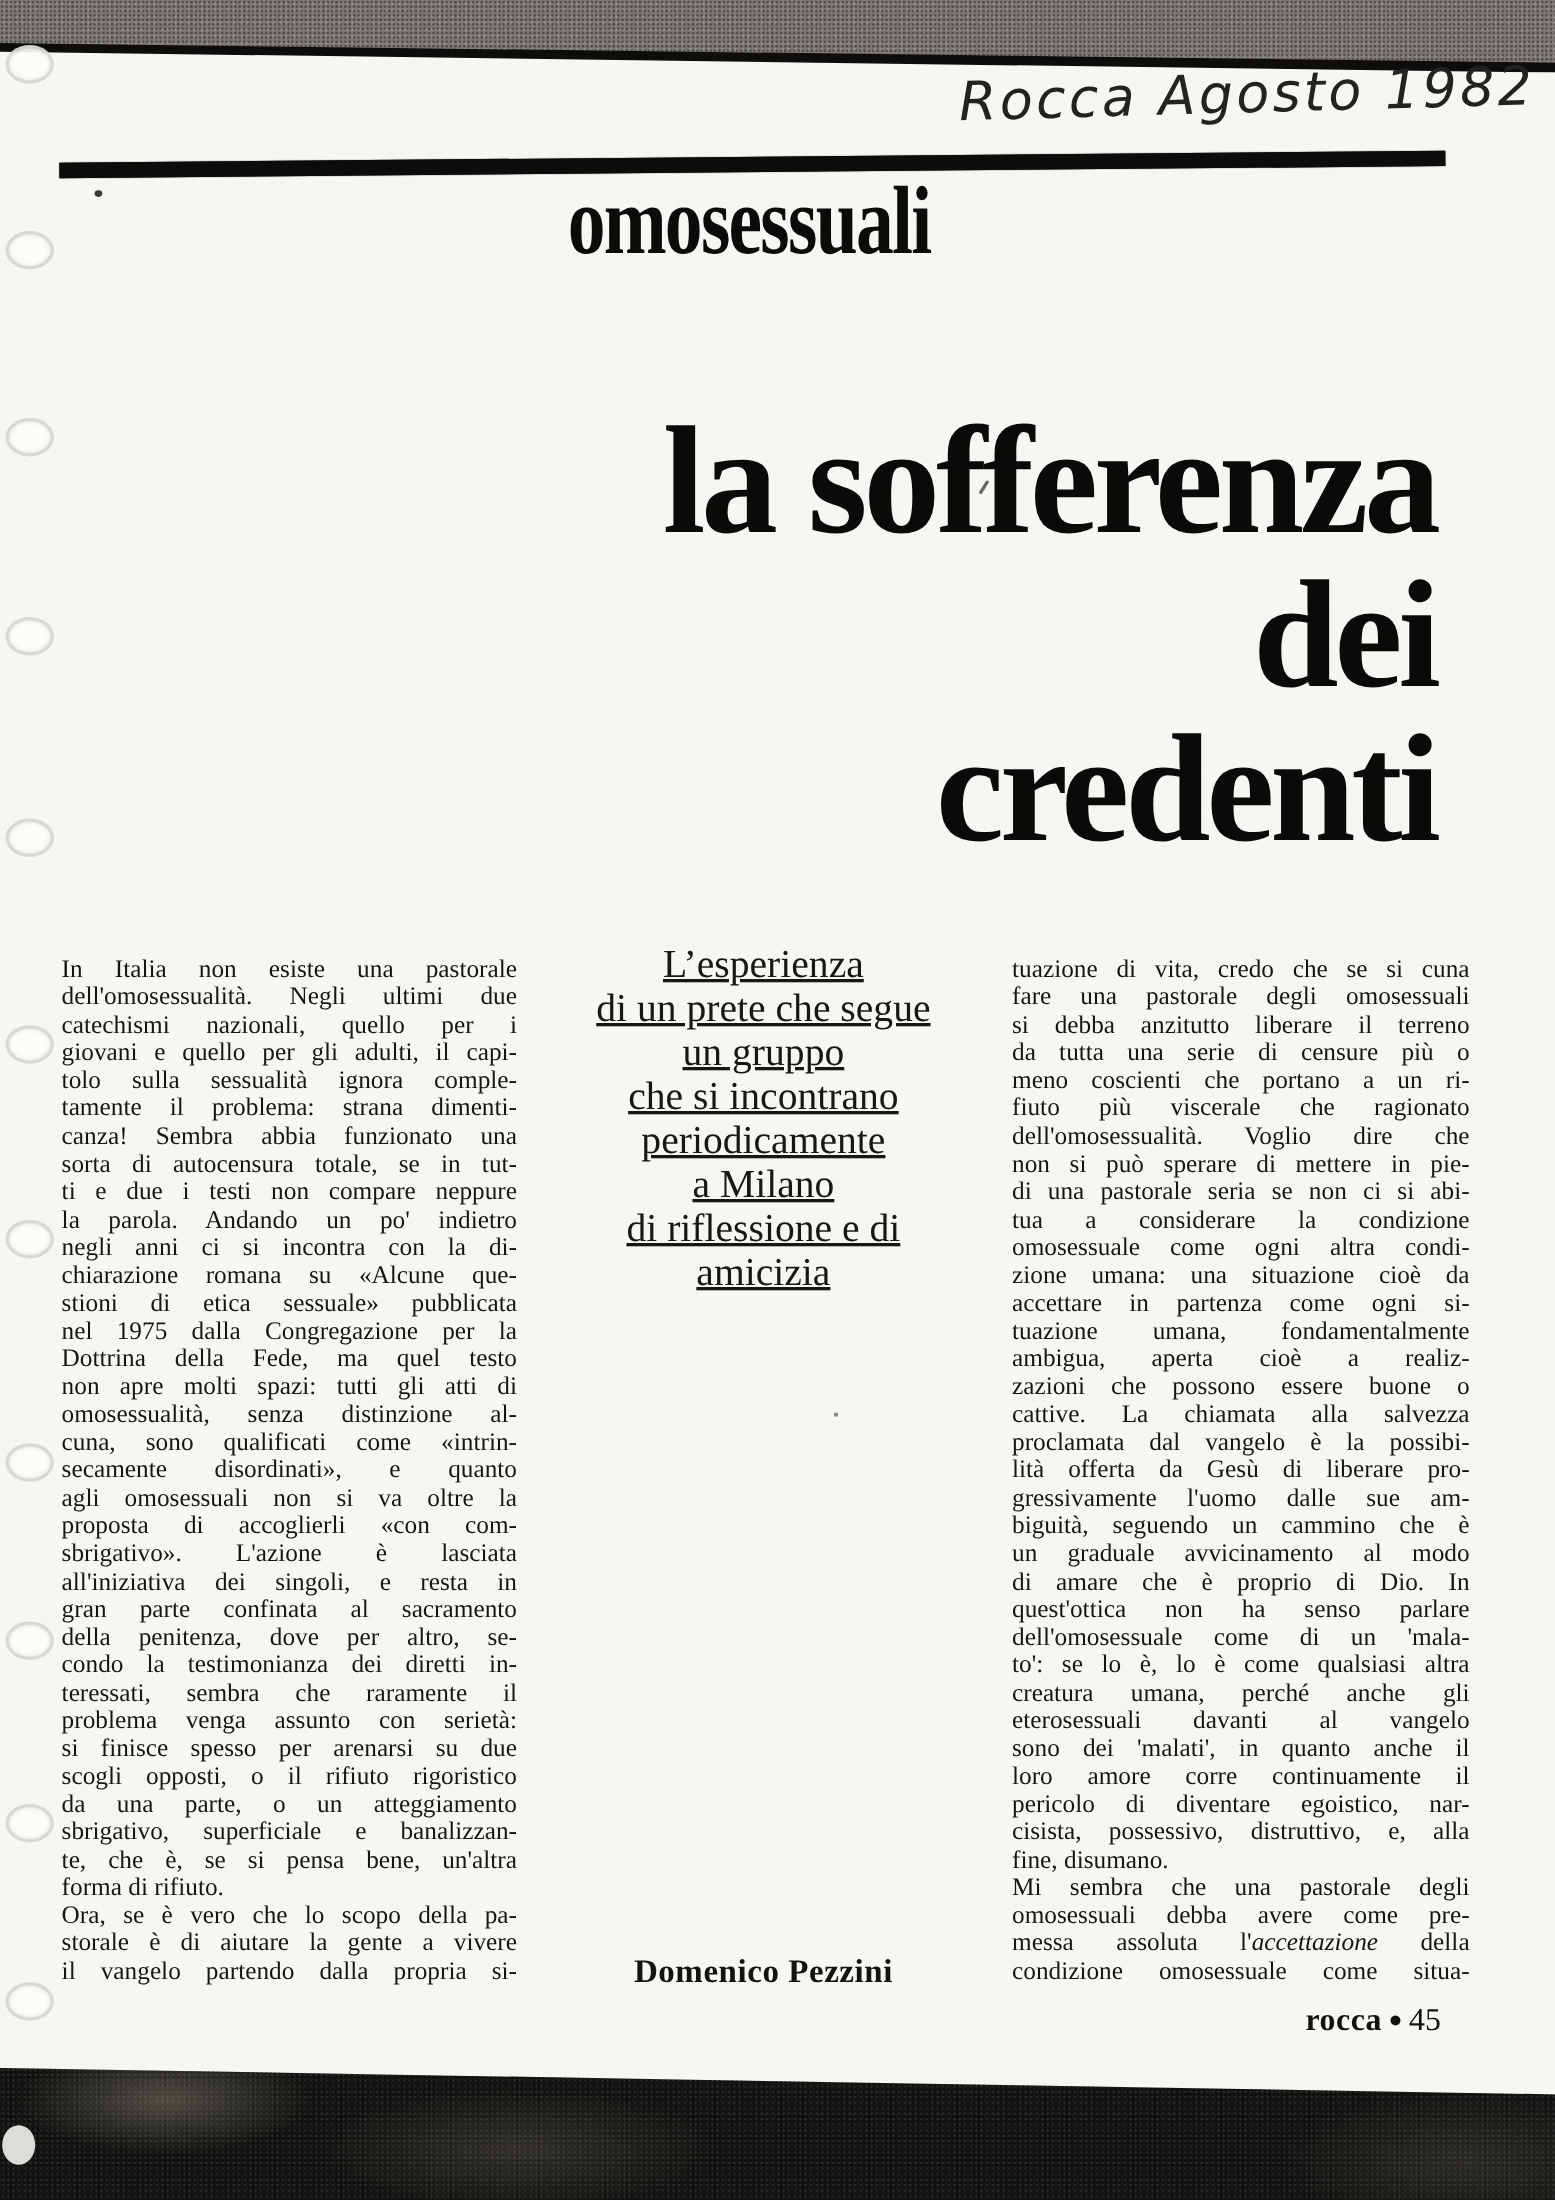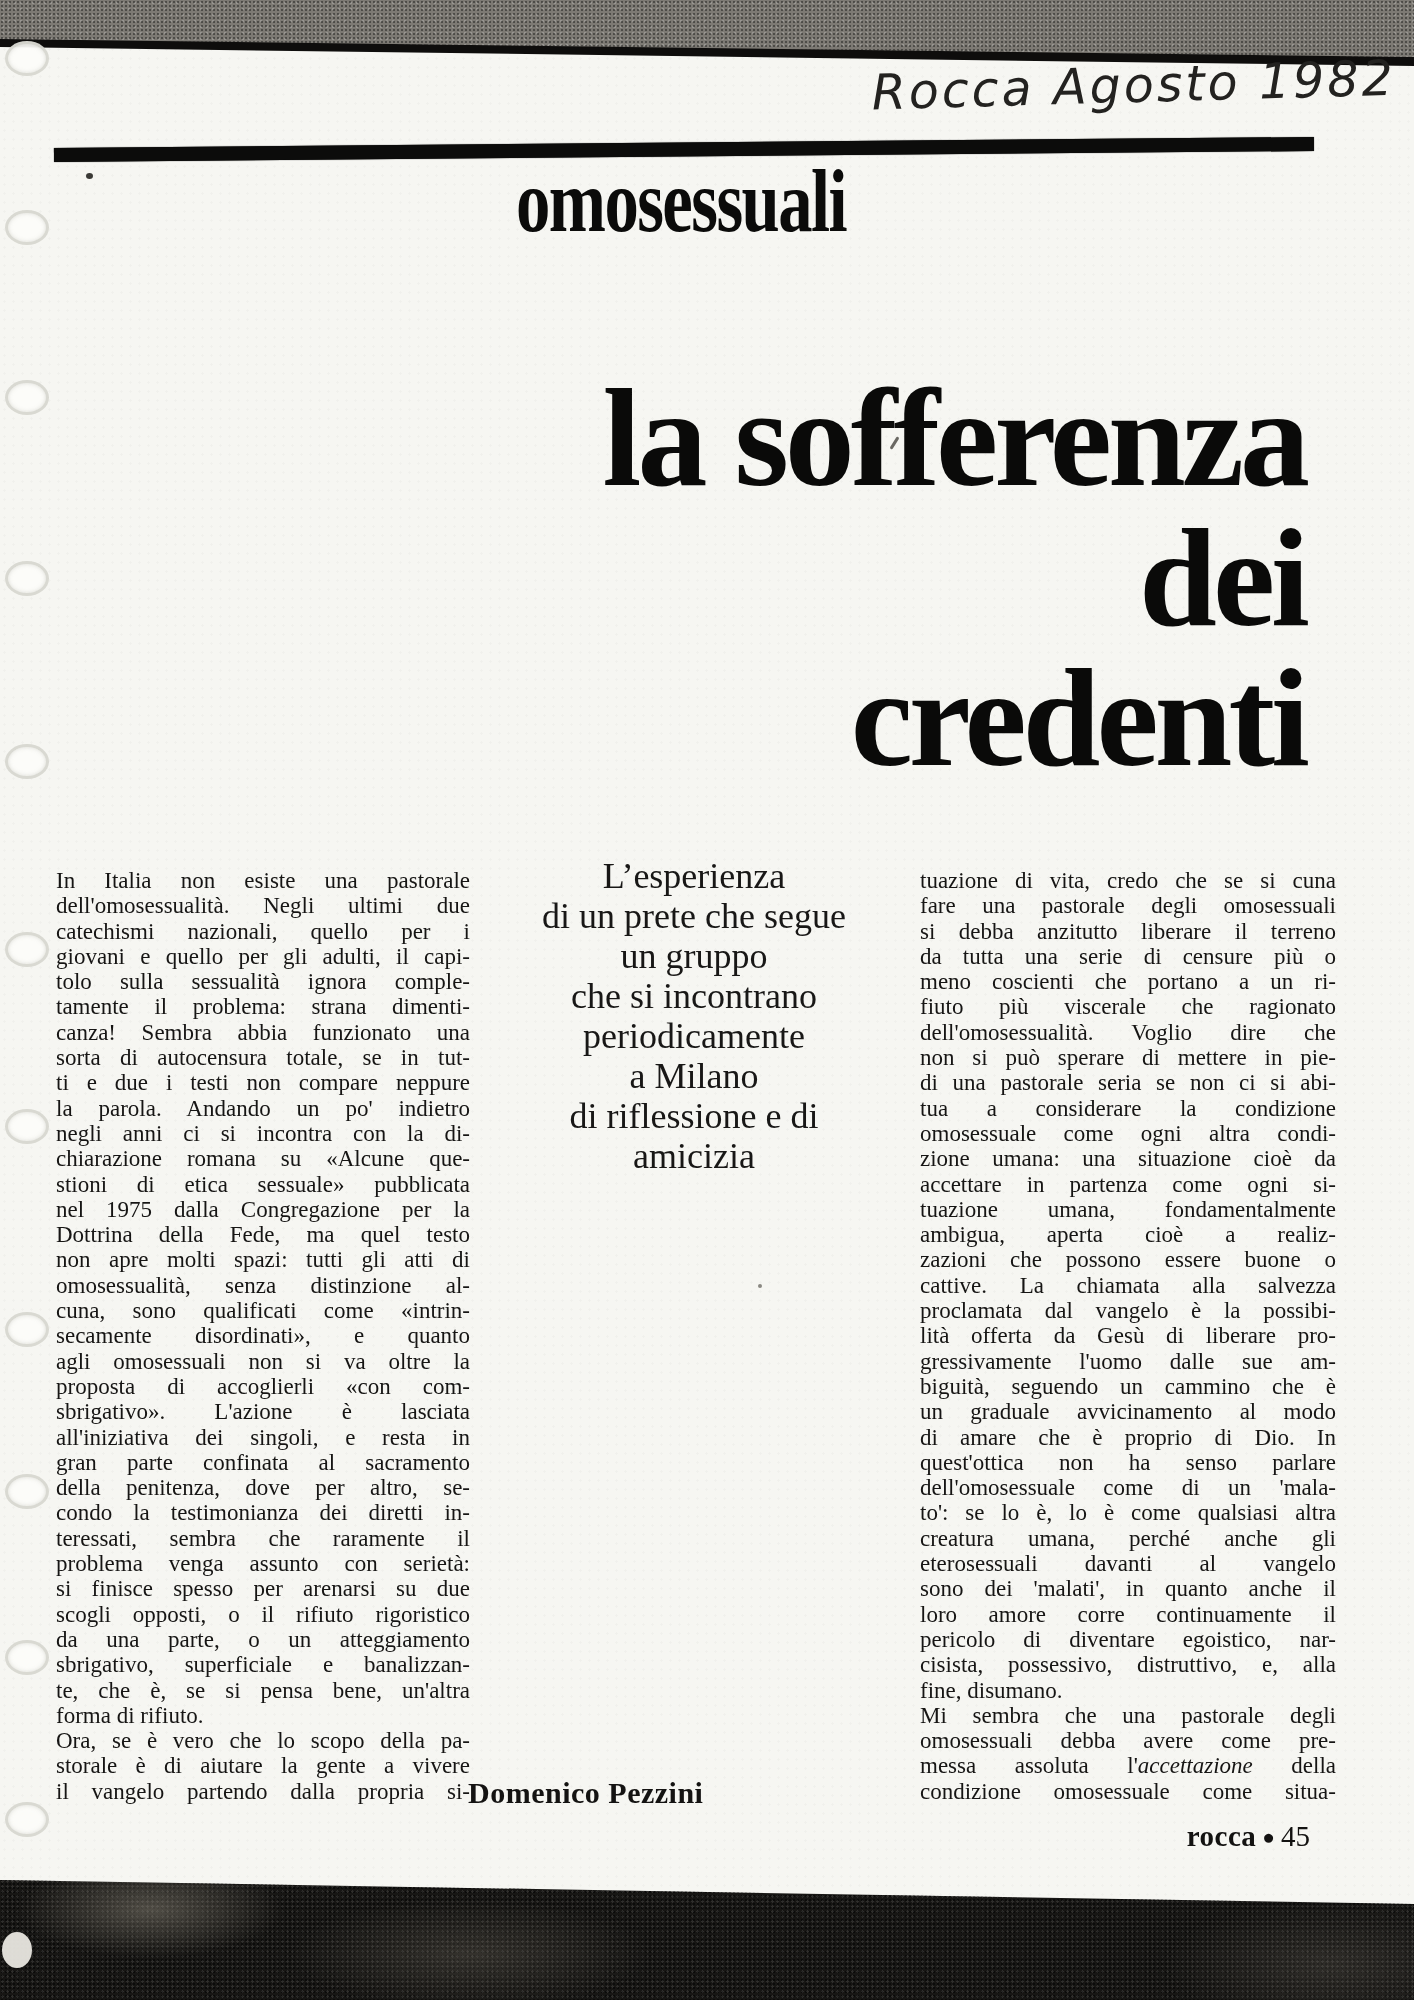--- a/index.html
+++ b/index.html
@@ -81,25 +81,25 @@
     margin-top:24px;
   }
   .col-left{left:56px; width:414px;}
   .col-right{left:920px; width:416px;}
   .bl{text-align:justify; text-align-last:justify; white-space:normal;}
   .bl.last{text-align-last:left;}
   .para{margin:0;}
   
   .pull-quote{
     position:absolute; top:856px; left:468px; width:452px; text-align:center;
-    font-size:36px; line-height:40px; color:#181716;
+    font-size:36px; line-height:40px; color:#181716;text-decoration:underline;
   }
   .pq-line{white-space:nowrap;}
   .byline{
-    position:absolute; top:1776px; left:468px; width:452px; text-align:left;
+    position:absolute; top:1776px; left:468px; width:452px; text-align:center;
     font-weight:bold; font-size:30px; color:#141312; letter-spacing:0.5px;
   }
   
   .footer{
     position:absolute; top:1820px; left:920px; width:390px; text-align:right;
     font-size:29px; color:#131211; white-space:nowrap;
   }
   .footer .mag{font-weight:bold; letter-spacing:0.5px;text-align:center;}
   .footer .bullet{font-size:21px; vertical-align:2px; padding:0 6px;}
   

